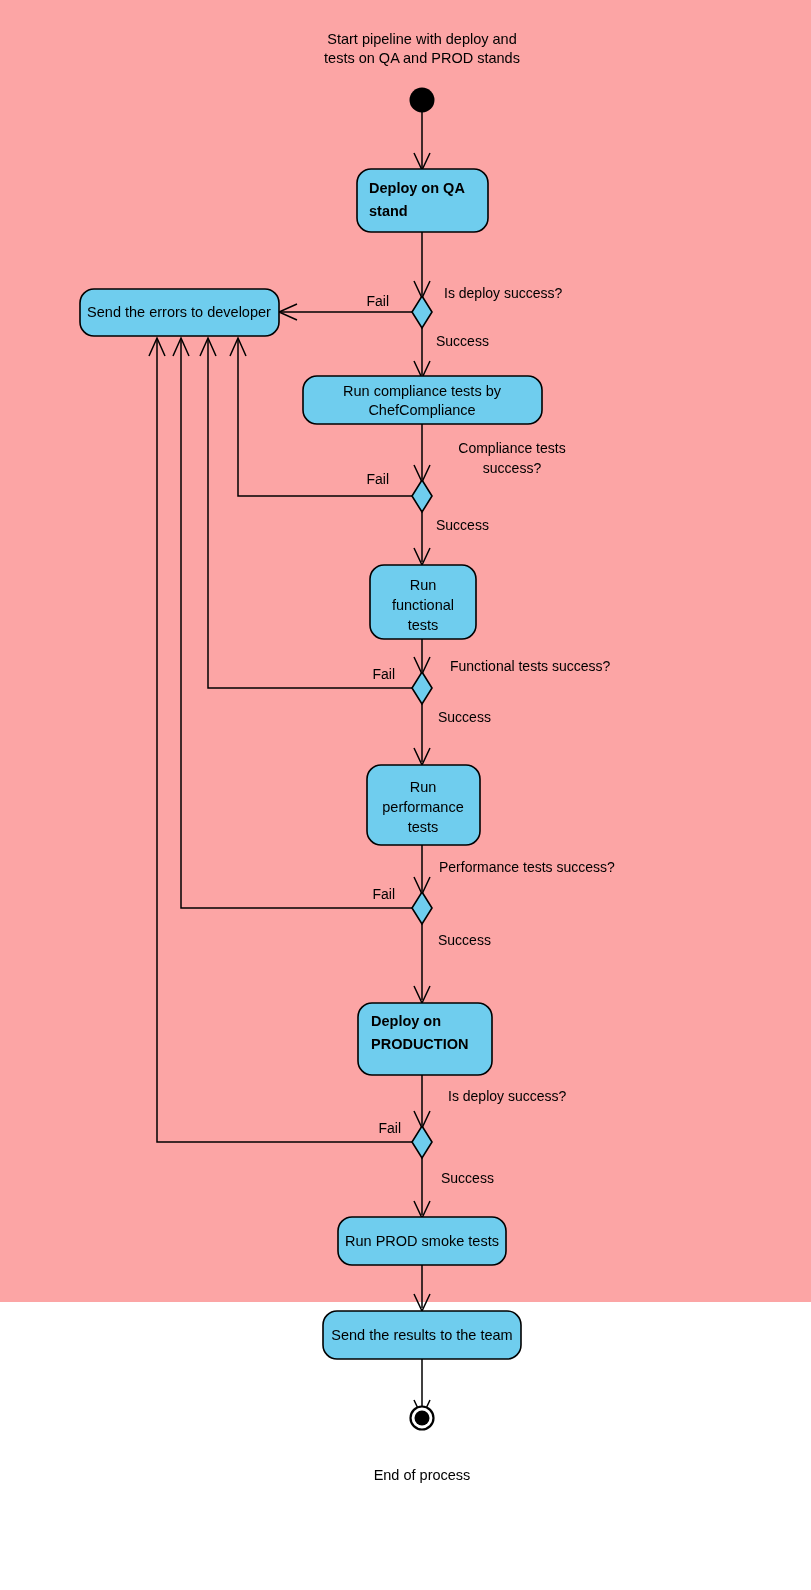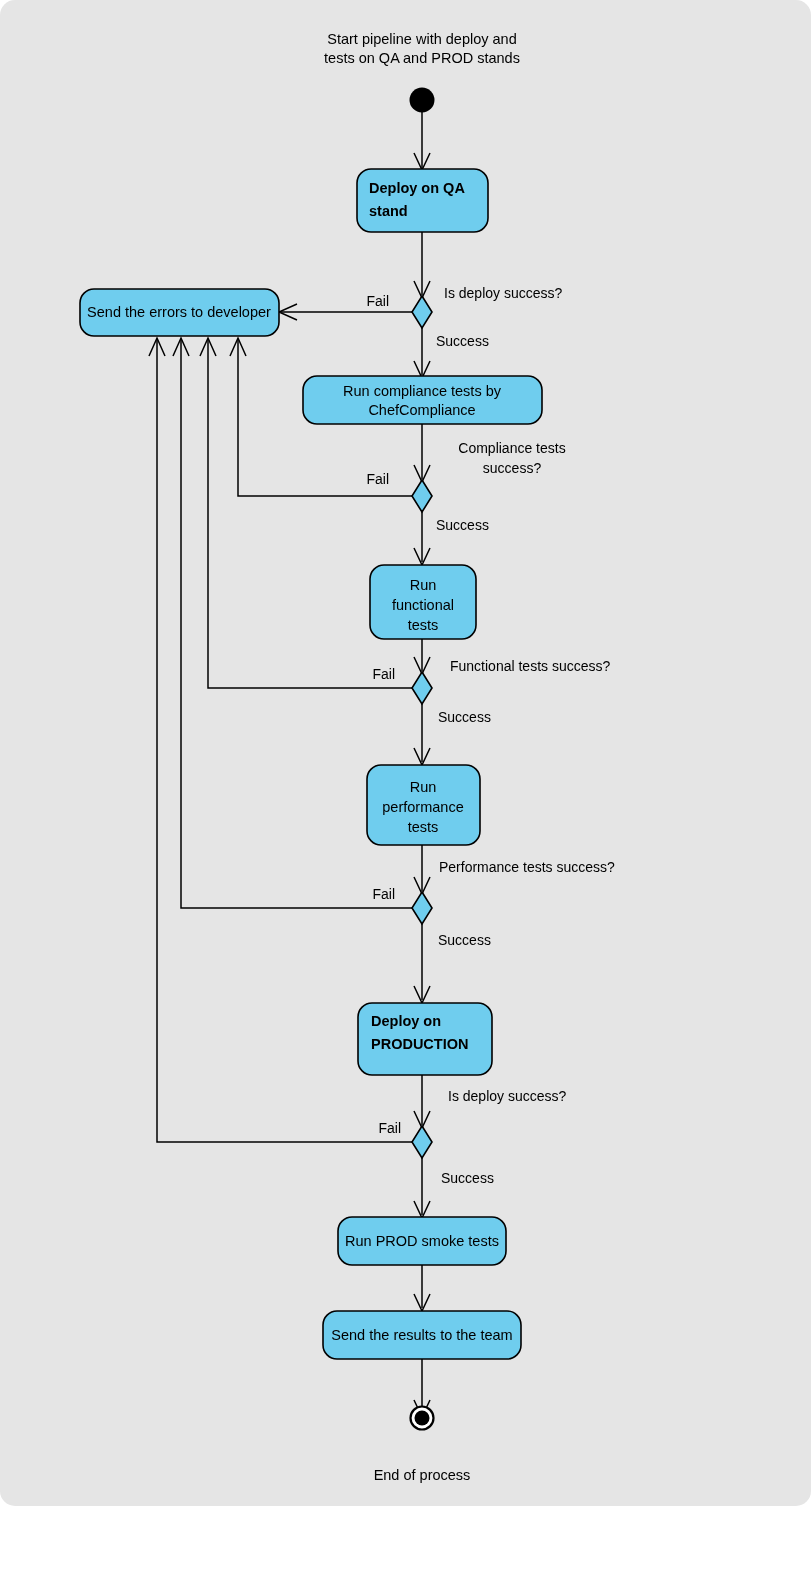--- a/index.html
+++ b/index.html
@@ -9,23 +9,22 @@
   }
   body {
     width: 811px;
     height: 1590px;
     font-family: "Liberation Sans", sans-serif;
     overflow: hidden;
   }
   #diagram-root {
     position: relative;
     width: 811px;
-    height: 1506px;
-    background: #e5e5e5;
-    border-radius: 15px;
+    height: 1302px;
+    background: #fca5a5;
   }
   svg#flow {
     display: block;
     width: 811px;
     height: 1590px;
   }
   .node-shape {
     fill: #6FCDEE;
     stroke: #000000;
     stroke-width: 1.6;

